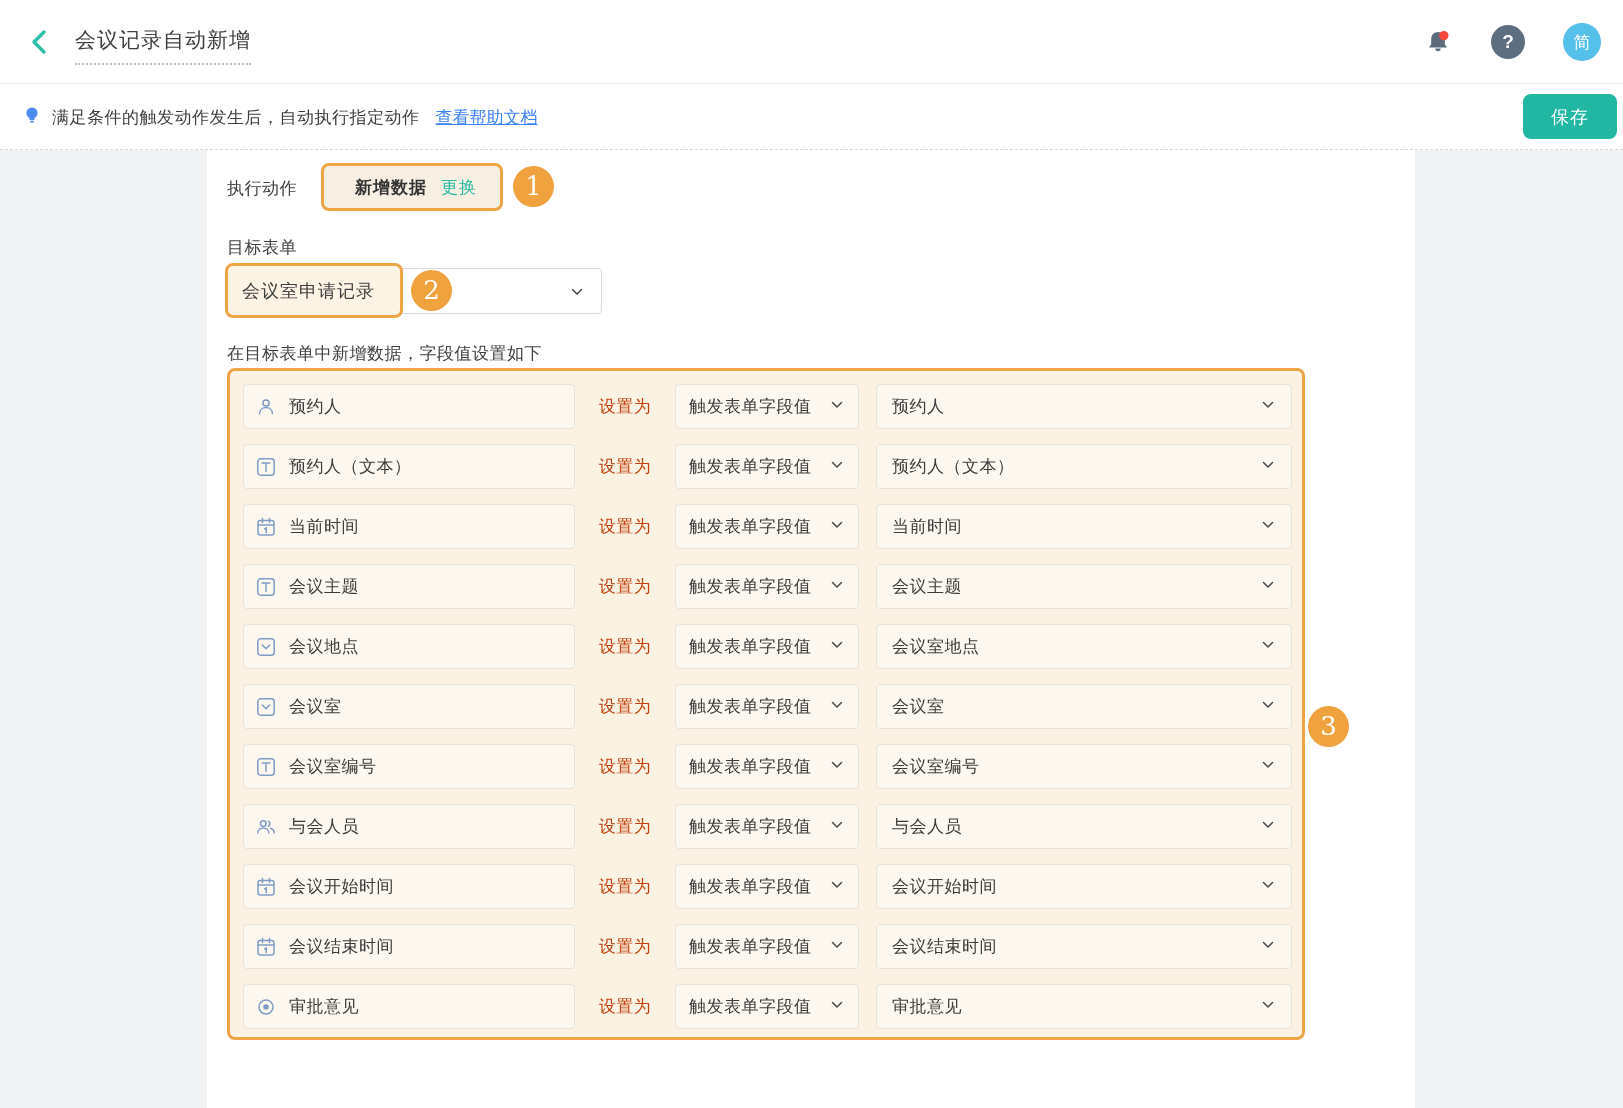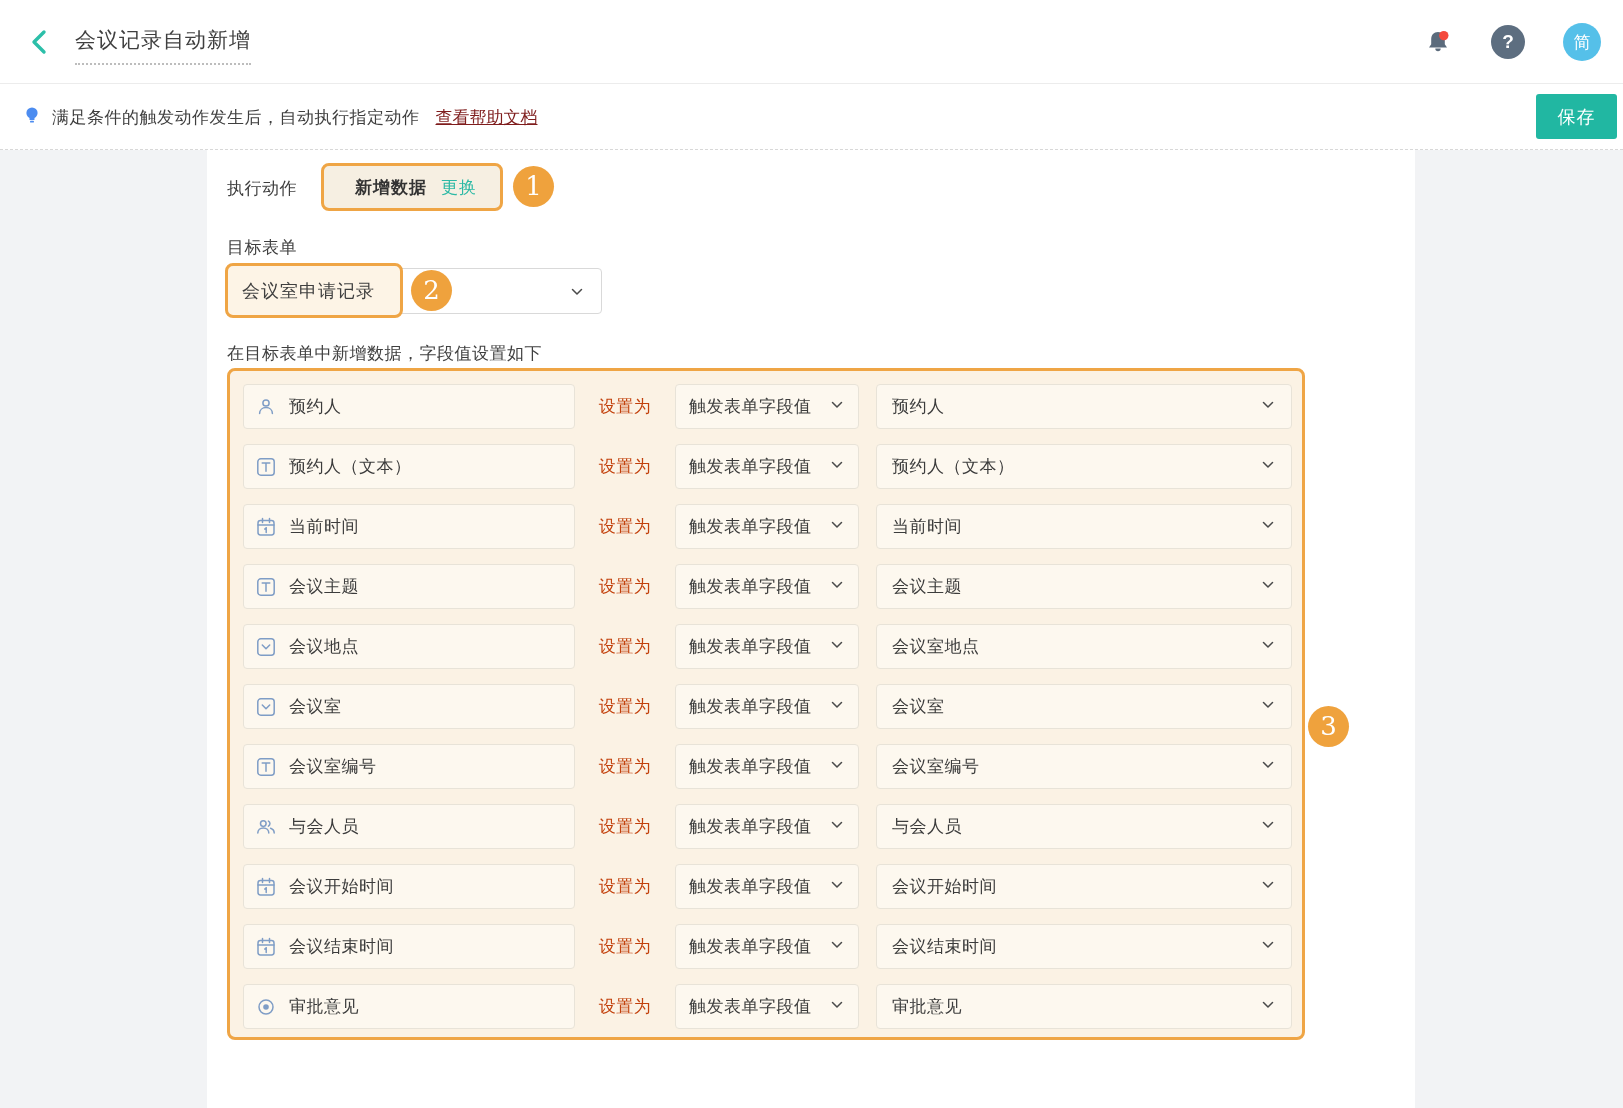--- a/index.html
+++ b/index.html
@@ -31,25 +31,25 @@
     color:#fff; font-size:17px; display:flex; align-items:center; justify-content:center; cursor:pointer;
   }
 
   
   .info-bar {
     position:absolute; left:0; top:84px; width:1623px; height:66px;
     background:#fff; border-bottom:1px dashed #d8d8d8; z-index:4;
   }
   .info-inner { position:absolute; left:22px; top:0; height:66px; display:flex; align-items:center; gap:10px; }
   .info-text { font-size:17px; color:#3f3f3f; letter-spacing:0.5px; }
-  .help-link { font-size:17px; color:#7f1d1d; text-decoration:underline; margin-left:6px; cursor:pointer; }
+  .help-link { font-size:17px; color:#3b82f6; text-decoration:underline; margin-left:6px; cursor:pointer; }
   .save-btn {
-    position:absolute; right:6px; top:10px; width:81px; height:45px;
+    position:absolute; right:6px; top:10px; width:94px; height:45px;
     background:#21b7a2; color:#fff; font-size:18px; letter-spacing:1px;
-    border:none; border-radius:3px; display:flex; align-items:center; justify-content:center; cursor:pointer;
+    border:none; border-radius:8px; display:flex; align-items:center; justify-content:center; cursor:pointer;
   }
 
   
   .content-bg { position:absolute; left:0; top:150px; width:1623px; height:958px; background:#f2f3f5; }
   .card { position:absolute; left:207px; top:150px; width:1208px; height:958px; background:#fff; }
 
   .section-label { font-size:17px; color:#3f3f3f; letter-spacing:0.5px; }
 
   
   .step-badge {

